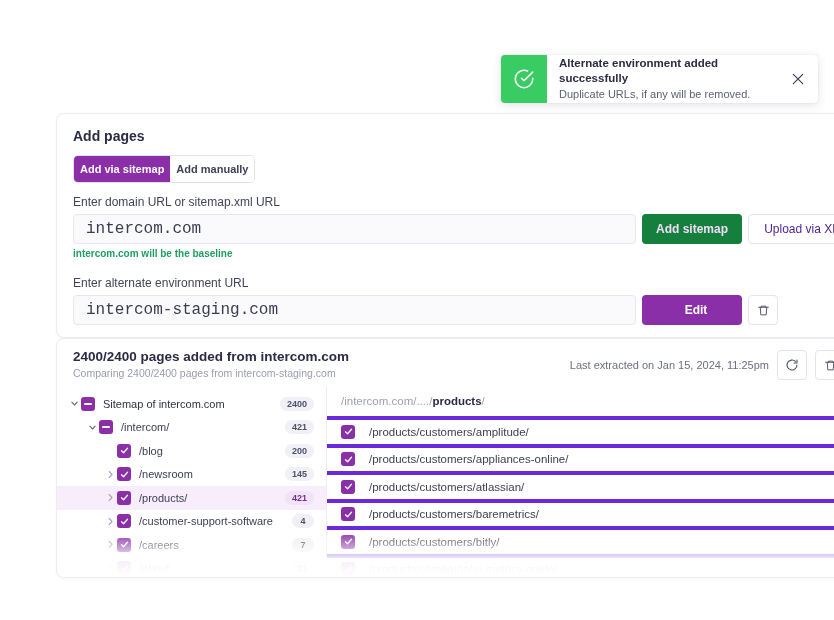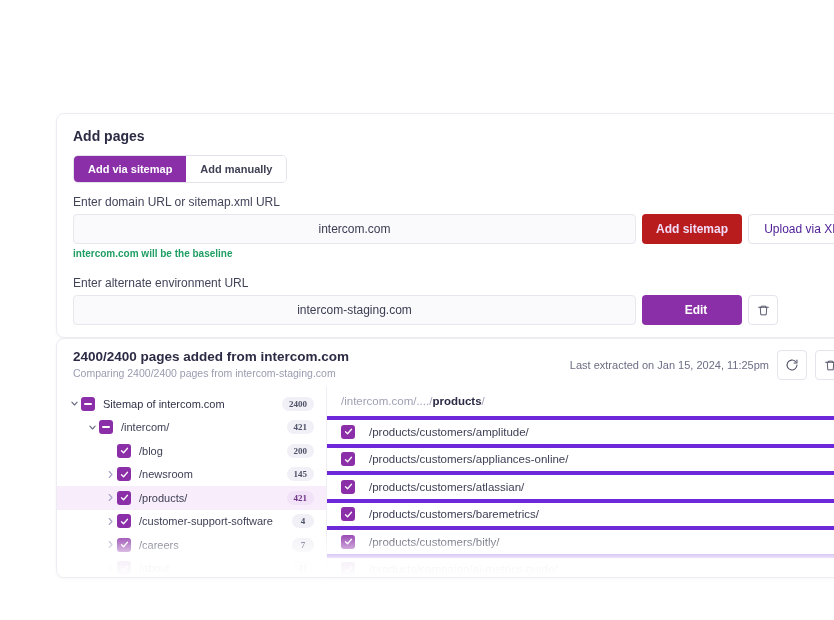--- a/index.html
+++ b/index.html
@@ -54,45 +54,44 @@
 
   .section-title { font-size: 14px; font-weight: 700; color: #2b2b45; }
 
   
   .tabs {
     display: inline-flex;
     border: 1px solid #e2e2ea; border-radius: 5px; overflow: hidden;
     background: #fff;
   }
   .tab {
-    font-size: 11px; font-weight: 700; padding: 7px 14px;
+    font-size: 11px; font-weight: 700; padding: 7px 6px;
     color: #3f4155; background: #ffffff; cursor: pointer;
     border: none; font-family: inherit; white-space: nowrap;
   }
   .tab.active { background: #8b2fa8; color: #ffffff; }
 
   
   .field-label { font-size: 12px; color: #42445a; }
   .input {
     height: 30px; border: 1px solid #e7e7ee; border-radius: 4px;
     background: #fafafc; display: flex; align-items: center;
-    padding: 0 12px; font-size: 12px; color: #3a3c52;
-    font-family: Liberation Sans, sans-serif;
-    justify-content: center;
+    padding: 0 12px; font-size: 16px; color: #3a3c52;
+    font-family: Liberation Mono, monospace;
   }
   .hint-baseline { font-size: 10px; font-weight: 700; color: #1f9e63; }
 
   .btn {
     height: 30px; border-radius: 4px; font-size: 12px; font-weight: 700;
     display: inline-flex; align-items: center; justify-content: center;
     cursor: pointer; font-family: inherit; border: 1px solid transparent;
     white-space: nowrap;
   }
   .btn-primary     { background: #8b2fa8; color: #ffffff; padding-left: 8px; }
-  .btn-disabled    { background: #b91c1c; color: #f1dcf8; cursor: default; }
+  .btn-disabled    { background: #15803d; color: #f1dcf8; cursor: default; }
   .btn-ghost       { background: #ffffff; color: #4c1d95; border-color: #e4e4ec; font-weight: 400; padding-left: 18px; }
   .icon-btn {
     width: 30px; height: 30px; border: 1px solid #e4e4ec; border-radius: 4px;
     background: #fff; display: inline-flex; align-items: center; justify-content: center;
     cursor: pointer; color: #4b4d63;
   }
 
   
   .pages-head { position: absolute; left: 0; top: 0; width: 100%; height: 47px; }
   .pages-title { position: absolute; left: 16px; top: 10px; font-size: 13.5px; font-weight: 700; color: #2b2b45; }
@@ -119,21 +118,21 @@
   .cb {
     width: 14px; height: 14px; flex: 0 0 14px; border-radius: 3px;
     background: #8b2fa8; display: inline-flex; align-items: center; justify-content: center;
     color: #fff; margin-right: 8px; cursor: pointer;
   }
   .cb.partial::after { content: ""; display: block; width: 8px; height: 2px; background: #fff; border-radius: 1px; }
   .tree-label { font-size: 11px; color: #3c3e54; flex: 1; white-space: nowrap; overflow: hidden; }
   .tree-label.root { color: #2f3147; }
   .badge {
     font-size: 9px; font-weight: 700; color: #4f5168;
-    background: #f0f0f6; border-radius: 9px; padding: 2px 7px; min-width: 22px; text-align: center; font-family: Liberation Serif, serif;
+    background: #f0f0f6; border-radius: 9px; padding: 2px 7px; min-width: 22px; text-align: center;
   }
   .tree-row.selected .badge { background: #f2e2f8; color: #6e3384; }
 
   
   .breadcrumb { padding: 9px 0 9px 14px; font-size: 11.5px; color: #9fa1b4; }
   .breadcrumb b { color: #2b2b45; font-weight: 700; }
   .url-row {
     height: 27.5px; display: flex; align-items: center; padding-left: 14px;
     border-top: 4px solid #6d28d9; cursor: pointer;
   }
@@ -146,20 +145,39 @@
     pointer-events: none;
   }
   svg { display: block; }
 </style>
 </head>
 <body>
 
 <div class="page">
 
 
+  <div class="toast">
+    <div class="toast-accent">
+      <span>
+        <svg width="22" height="22" viewBox="0 0 24 24" fill="none" stroke="#ffffff" stroke-width="1.6" stroke-linecap="round" stroke-linejoin="round">
+          <path d="M21.5 11.2V12a9.5 9.5 0 1 1-5.6-8.7"></path>
+          <path d="M21.5 4.5 12 14l-2.8-2.8"></path>
+        </svg>
+      </span>
+    </div>
+    <div class="toast-body">
+      <div class="toast-title">Alternate environment added successfully</div>
+      <div class="toast-sub">Duplicate URLs, if any will be removed.</div>
+    </div>
+    <div class="toast-close">
+      <svg width="14" height="14" viewBox="0 0 24 24" fill="none" stroke="currentColor" stroke-width="2" stroke-linecap="round">
+        <path d="M4 4 20 20M20 4 4 20"></path>
+      </svg>
+    </div>
+  </div>
 
   <div class="card" id="card-add-pages">
 
     <div style="position:absolute;left:16px;top:14px;" class="section-title">Add pages</div>
 
     <div class="tabs" style="position:absolute;left:16px;top:41px;">
       <button class="tab active">Add via sitemap</button>
       <button class="tab">Add manually</button>
     </div>
 

